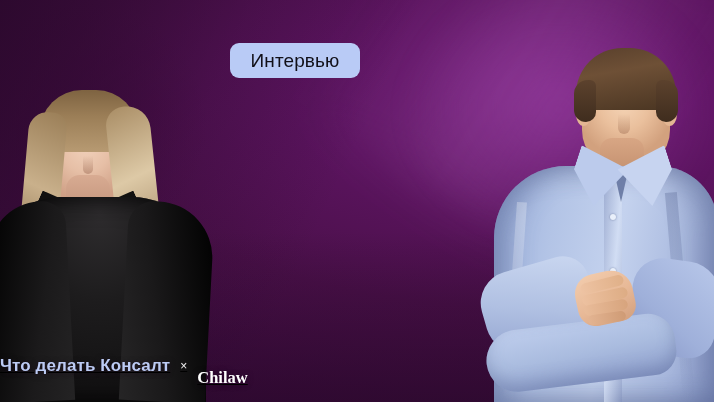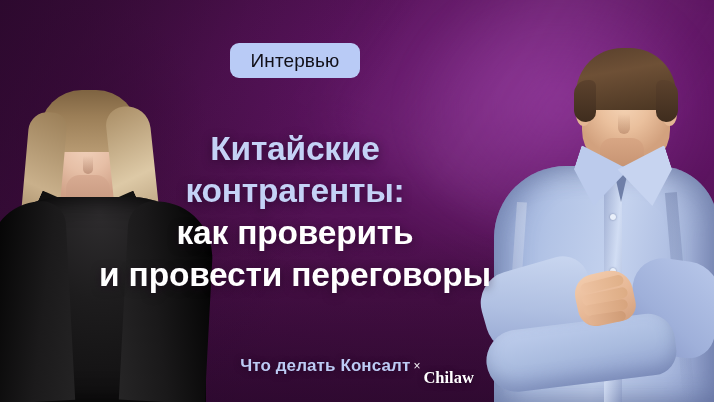--- a/index.html
+++ b/index.html
@@ -171,40 +171,40 @@
   .m-eye-l{left:110px;bottom:294px;width:18px;height:8px;background:#3d2e20;border-radius:50%;}
   .m-eye-r{left:150px;bottom:294px;width:18px;height:8px;background:#3d2e20;border-radius:50%;}
   .m-nose{left:130px;bottom:268px;width:12px;height:20px;
     background:linear-gradient(#00000000,rgba(150,100,74,.4));border-radius:0 0 6px 6px;}
   .m-lip{left:122px;bottom:254px;width:30px;height:7px;
     background:linear-gradient(#b9806b,#9d6455);border-radius:50%;}
 
   
   .content{position:absolute;left:0;top:0;width:590px;height:402px;
     display:flex;flex-direction:column;align-items:center;z-index:40;
-    pointer-events:none;gap:36px;}
+    pointer-events:none;}
   .content > *{pointer-events:auto;}
 
   .badge{margin-top:43px;
     display:inline-flex;align-items:center;justify-content:center;
     height:35px;padding:0 21px;border-radius:9px;
     background:#b9cbf6;color:#111018;
     font-size:19px;letter-spacing:.1px;line-height:1;
     font-family:"Liberation Sans","DejaVu Sans",sans-serif;}
 
   .title{margin-top:14px;text-align:center;
     font-weight:bold;font-size:33.5px;line-height:42px;
     letter-spacing:-.2px;
     text-shadow:0 2px 10px rgba(25,5,28,.55);}
   .title .hl{color:#c4d2f6;display:block;}
   .title .wh{color:#ffffff;display:block;}
 
   .footer{position:absolute;left:0;right:0;top:343px;
-    display:flex;align-items:center;justify-content:center;gap:3px;
-    z-index:45;}
+    display:flex;align-items:center;gap:10px;
+    z-index:45;text-decoration:underline;}
   .brand-a{color:#bccbf4;font-weight:bold;font-size:17px;letter-spacing:.1px;
     text-shadow:0 1px 6px rgba(25,5,28,.6);}
   .brand-x{color:#ffffff;font-size:12px;opacity:.95;}
   .brand-b{color:#ffffff;font-weight:bold;font-size:16.5px;
     font-family:"Liberation Serif","DejaVu Serif",serif;
     text-shadow:0 1px 6px rgba(25,5,28,.6);margin-top:25px;}
 </style>
 </head>
 <body>
 
@@ -275,26 +275,20 @@
     <div class="layer m-fing3"></div>
     <div class="layer m-fing4"></div>
   </div>
 
   <div class="content">
 
     <div class="badge">
       <span>Интервью</span>
     </div>
 
-    <h1 class="title">
-      <span class="hl">Китайские</span>
-      <span class="hl">контрагенты:</span>
-      <span class="wh">как проверить</span>
-      <span class="wh">и провести переговоры</span>
-    </h1>
   </div>
 
   <div class="footer">
     <span class="brand-a">Что делать Консалт</span>
     <span class="brand-x">×</span>
     <span class="brand-b">Chilaw</span>
   </div>
 
 </div>
 

